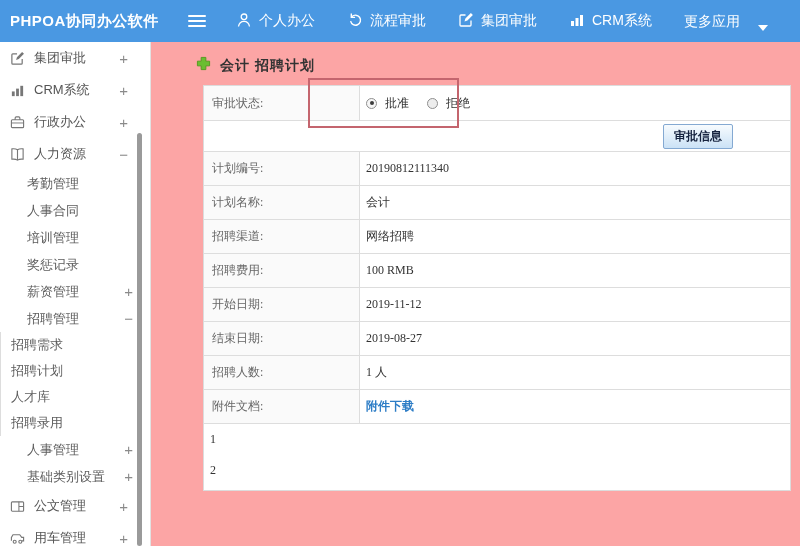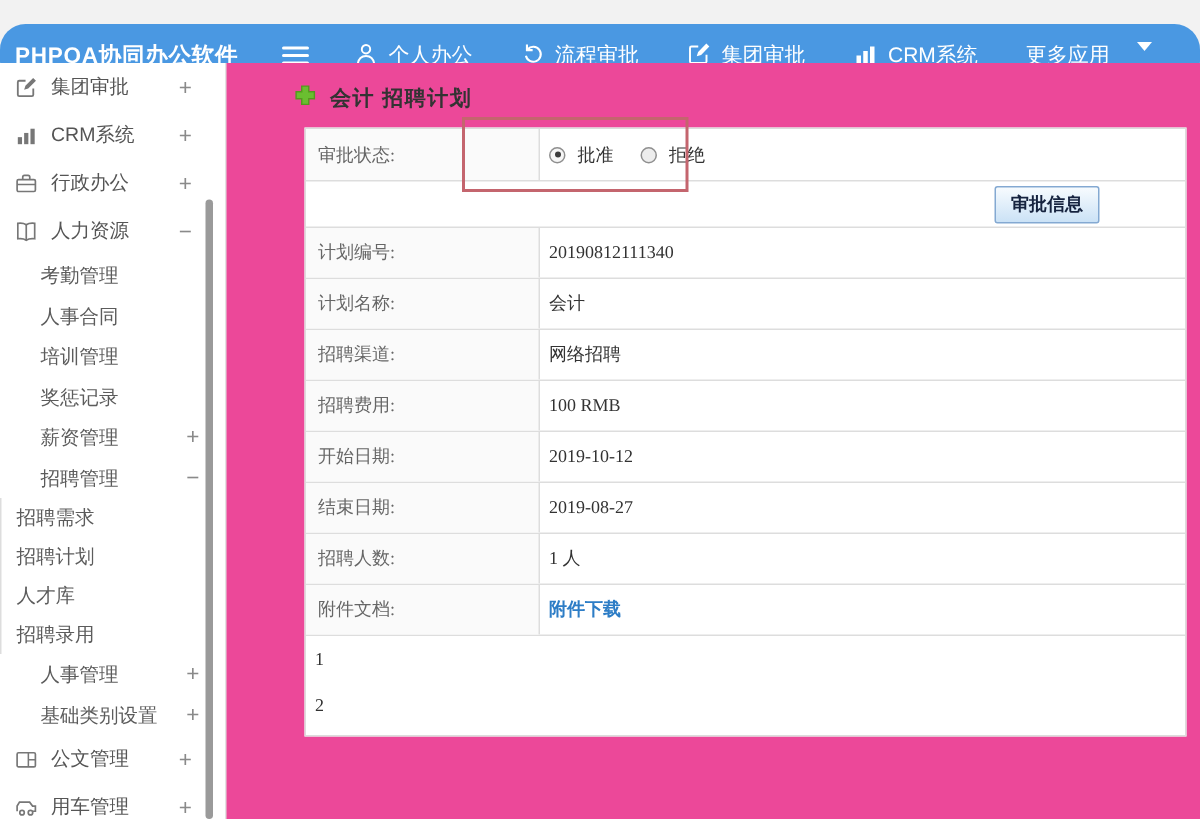--- a/index.html
+++ b/index.html
@@ -1,41 +1,41 @@
 <!DOCTYPE html>
 <html><head>
 <meta charset="utf-8">
 <style>
   * { margin:0; padding:0; box-sizing:border-box; }
   html,body { width:800px; height:546px; overflow:hidden; font-family:"Liberation Sans","DejaVu Sans",sans-serif; background:#f2f2f2; position:relative; }
 
   
-  .topbar { position:absolute; top:16px; left:0; width:800px; height:42px; background:#4a98e2; display:flex; align-items:center; color:#fff;border-radius:17px; }
+  .topbar { position:absolute; top:0; left:0; width:800px; height:42px; background:#4a98e2; display:flex; align-items:center; color:#fff; }
   .brand { font-size:15px; font-weight:bold; padding-left:10px; width:188px; letter-spacing:.5px; }
   .hamburger { width:18px; display:flex; flex-direction:column; gap:3px; cursor:pointer; }
   .hamburger i { display:block; height:2px; background:#fff; border-radius:1px; }
-  .topnav { display:flex; align-items:flex-start; margin-left:30px; gap:32px; }
+  .topnav { display:flex; align-items:flex-end; margin-left:30px; gap:32px; }
   .topnav-item { display:flex; align-items:center; gap:7px; font-size:14px; cursor:pointer; white-space:nowrap; }
   .caret-wrap { margin-left:-14px; display:flex; align-items:center; cursor:pointer; }
 
   
   .sidebar { position:absolute; top:42px; left:0; width:150px; height:504px; background:#fff; overflow:hidden; }
   .side-item { display:flex; align-items:center; color:#555; cursor:pointer; }
   .side-item .sicon { width:16px; height:16px; margin:0 9px 0 9px; display:flex; align-items:center; justify-content:center; }
   .side-item.top { height:32px; font-size:13px; }
   .side-item.sub { height:27px; font-size:13px; padding-left:27px; color:#5c5c5c; }
   .side-item.sub2 { height:26px; font-size:13px; padding-left:10px; color:#5c5c5c; }
   .sub2-group { border-left:1px solid #ddd; }
   .sexp { margin-left:auto; margin-right:22px; color:#8a8a8a; font-size:15px; line-height:1; }
   .sub .sexp { margin-right:17px; }
   .slabel { white-space:nowrap; }
   .side-scrollbar { position:absolute; top:91px; right:8px; width:5px; height:413px; background:#9a9a9a; border-radius:3px; }
 
   
-  .main { position:absolute; top:42px; left:150px; width:650px; height:504px; background:#ec4899; border-left:1px solid #e2e2e2; }
+  .main { position:absolute; top:42px; left:150px; width:650px; height:504px; background:#fca5a5; border-left:1px solid #e2e2e2; }
   .page-header { position:absolute; top:14px; left:45px; display:flex; align-items:center; gap:9px; }
   .page-title { font-size:14px; font-weight:bold; color:#333; letter-spacing:1px; }
 
   .form-table { position:absolute; left:52px; top:43px; width:588px; background:#fff; border:1px solid #dcdcdc; font-family:"Liberation Serif","DejaVu Serif",serif; font-size:12px; }
   .frow { display:flex; border-bottom:1px solid #ddd; }
   .frow:last-child { border-bottom:none; }
   .fl { width:156px; background:#fafafa; border-right:1px solid #ddd; display:flex; align-items:center; padding-left:8px; color:#666; }
   .fv { flex:1; display:flex; align-items:center; padding-left:6px; color:#333; }
   .r-status { height:35px; }
   .r-btn { height:31px; justify-content:flex-end; align-items:center; padding-right:57px; }
@@ -250,21 +250,21 @@
     <div class="frow r-data">
       <div class="fl">招聘渠道:</div>
       <div class="fv">网络招聘</div>
     </div>
     <div class="frow r-data">
       <div class="fl">招聘费用:</div>
       <div class="fv">100 RMB</div>
     </div>
     <div class="frow r-data">
       <div class="fl">开始日期:</div>
-      <div class="fv">2019-10-12</div>
+      <div class="fv">2019-11-12</div>
     </div>
     <div class="frow r-data">
       <div class="fl">结束日期:</div>
       <div class="fv">2019-08-27</div>
     </div>
     <div class="frow r-data">
       <div class="fl">招聘人数:</div>
       <div class="fv">1 人</div>
     </div>
     <div class="frow r-data">

